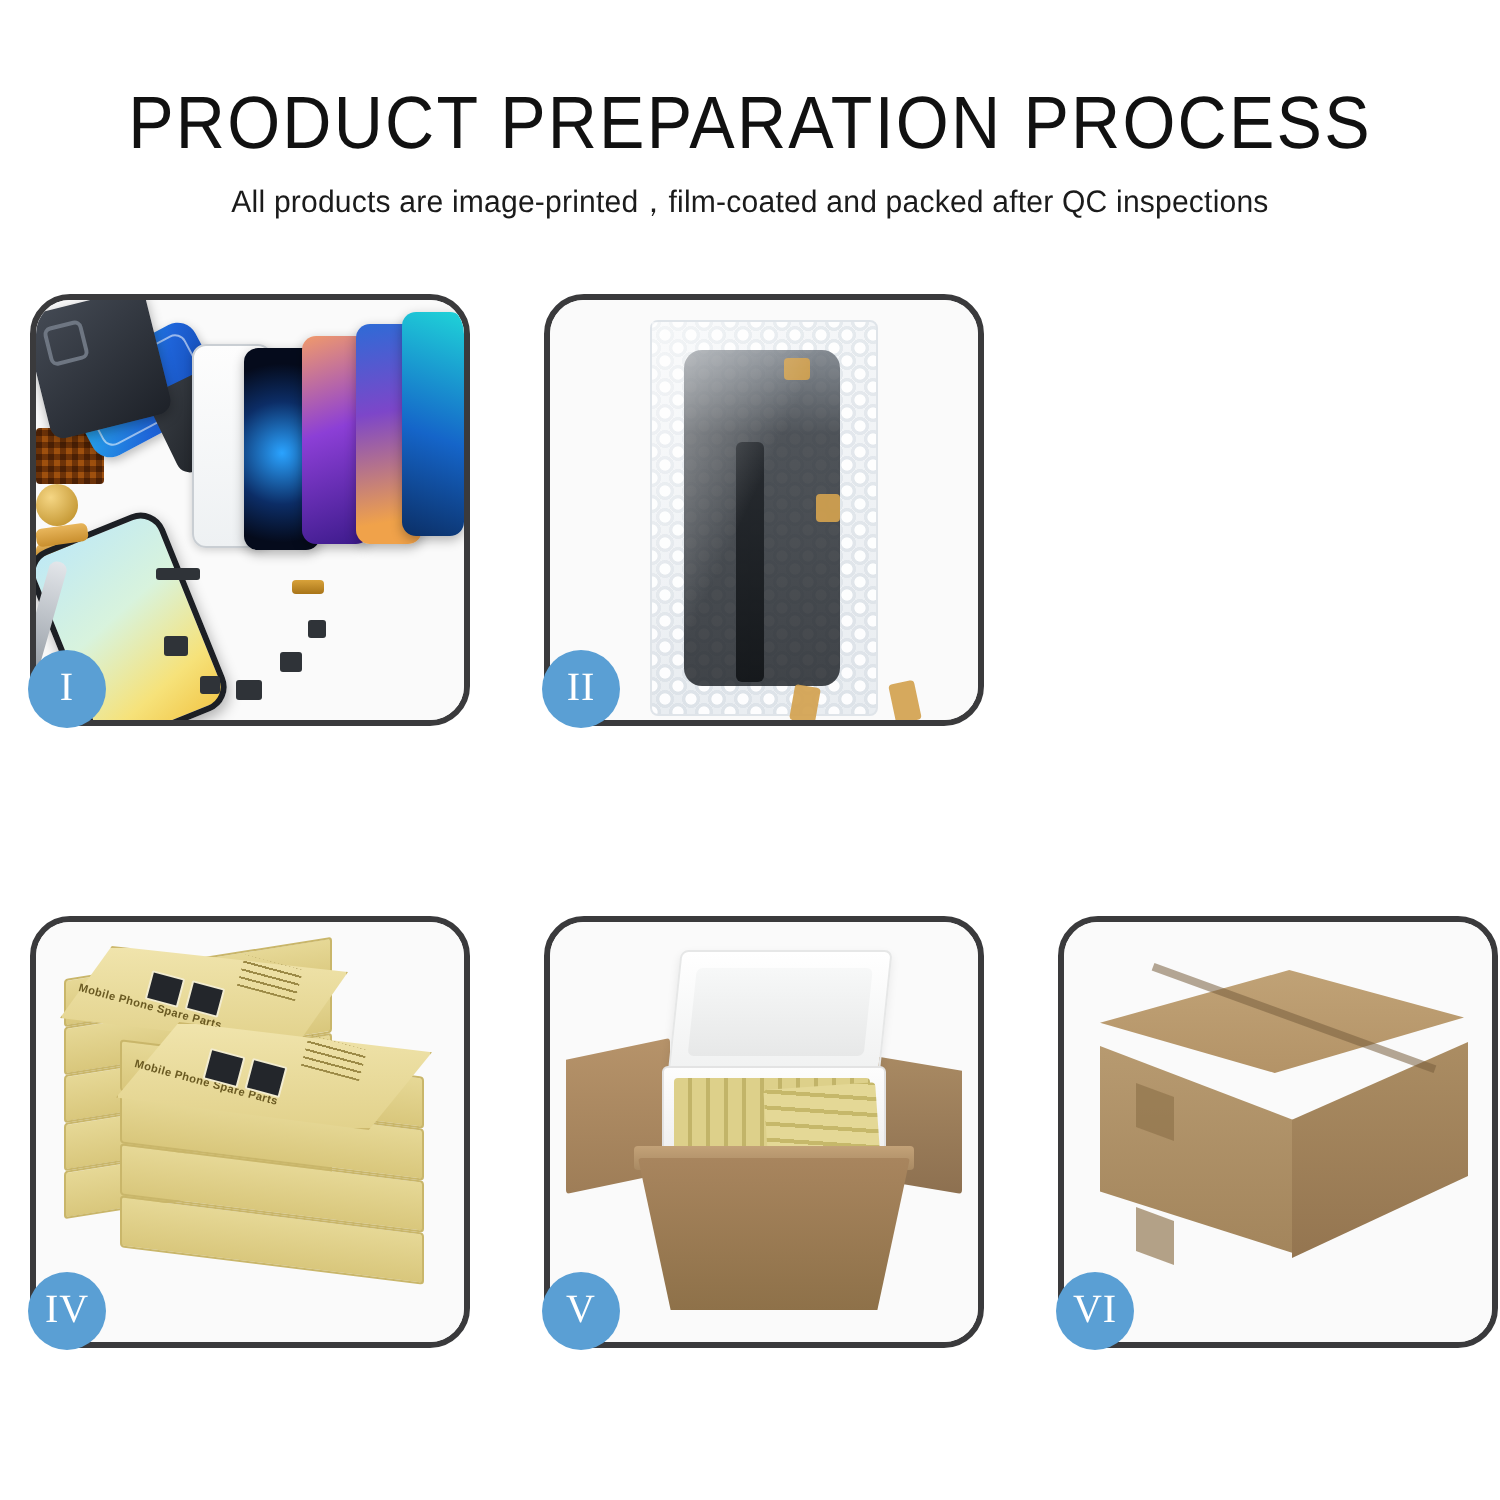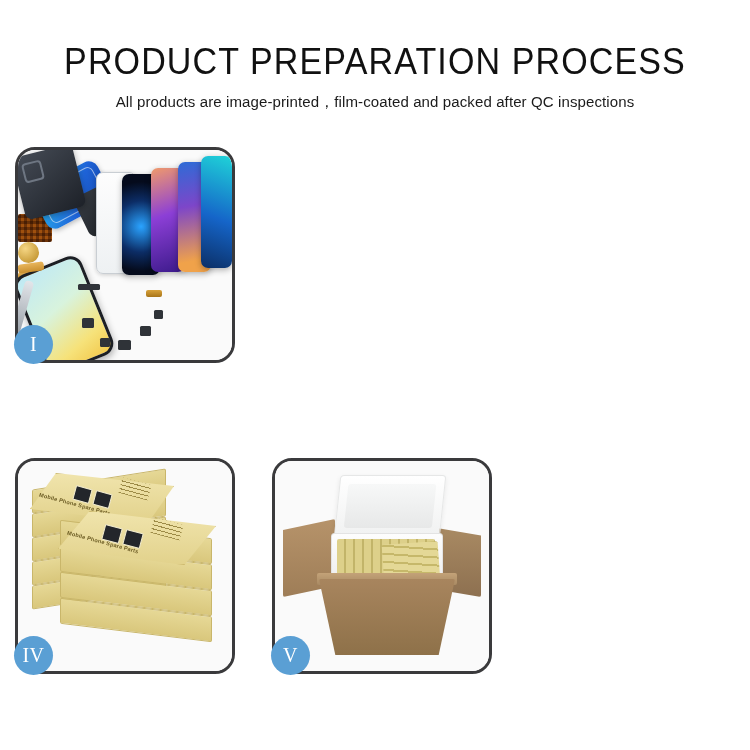--- a/index.html
+++ b/index.html
@@ -269,20 +269,34 @@
         <div class="chip" style="left:82px;top:188px;width:10px;height:9px;"></div>
         <div class="chip" style="left:100px;top:190px;width:13px;height:10px;"></div>
         <div class="chip" style="left:122px;top:176px;width:11px;height:10px;"></div>
         <div class="chip" style="left:136px;top:160px;width:9px;height:9px;"></div>
         <div class="gold" style="left:128px;top:140px;width:16px;height:7px;"></div>
         <div class="tool"></div>
       </div>
       <div class="badge">I</div>
     </div>
 
+    <div class="panel c2 r1">
+      <div class="clip p2">
+        <div class="wrapbag">
+          <div class="screen-in"></div>
+          <div class="flexcab"></div>
+          <div class="tape t1"></div>
+          <div class="tape t2"></div>
+          <div class="tape t3"></div>
+          <div class="tape t4"></div>
+          <div class="bubgloss"></div>
+        </div>
+      </div>
+      <div class="badge">II</div>
+    </div>
 
 
     <div class="panel c1 r2">
       <div class="clip p4">
         <div class="stack">
           <div class="sbox sb5"></div>
           <div class="sbox sb4"></div>
           <div class="sbox sb3"></div>
           <div class="sbox sb2"></div>
           <div class="sbox sb1"></div>
@@ -314,15 +328,26 @@
         <div class="foamLidV"></div>
         <div class="foamBox"></div>
         <div class="innerGoods"></div>
         <div class="innerGoods2"></div>
         <div class="cartonRim"></div>
         <div class="cartonBody"></div>
       </div>
       <div class="badge">V</div>
     </div>
 
+    <div class="panel c3 r2">
+      <div class="clip p6">
+        <div class="cartTop"></div>
+        <div class="cartFront"></div>
+        <div class="cartSide"></div>
+        <div class="seam"></div>
+        <div class="tapeV tv1"></div>
+        <div class="tapeV tv2"></div>
+      </div>
+      <div class="badge">VI</div>
+    </div>
 
   </div>
 </div>
 
 </body></html>

